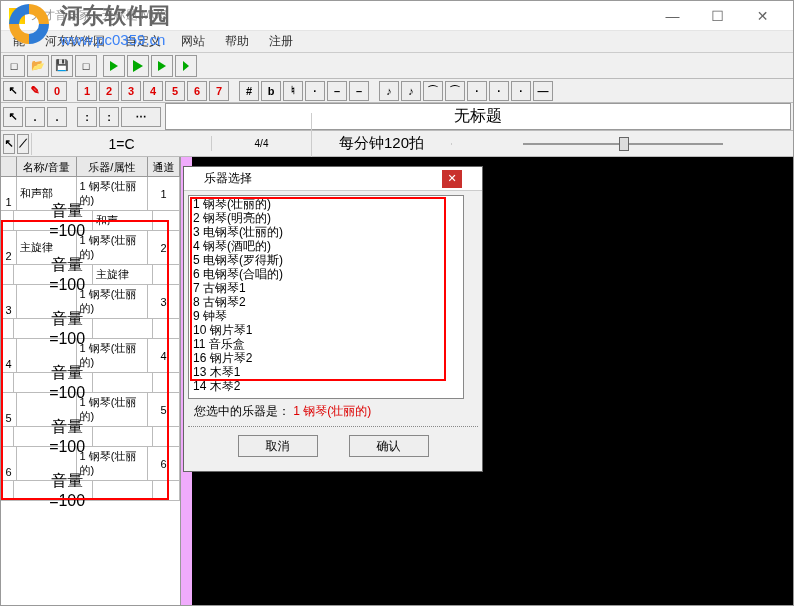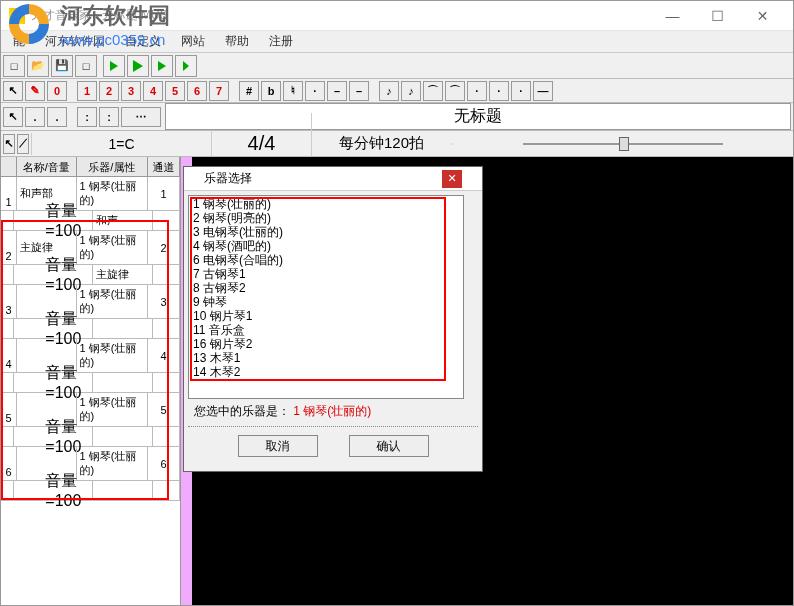--- a/index.html
+++ b/index.html
@@ -34,41 +34,41 @@
 .sb.red { color: #d00; }
 .sep { width: 6px; }
 
 .toolbar3 { height: 28px; background: #f0f0f0; border-bottom: 1px solid #bbb; display: flex; align-items: center; }
 .toolbar3 .left { display: flex; gap: 2px; padding: 2px; }
 .title-display { flex: 1; text-align: center; font-size: 16px; border: 1px solid #999; background: #fff; margin: 2px; padding: 2px; }
 
 .infobar { height: 26px; background: #f0f0f0; border-bottom: 1px solid #bbb; display: flex; align-items: center; }
 .ib-left { width: 30px; display: flex; padding: 2px; gap: 2px; }
 .ib-key { width: 180px; text-align: center; font-size: 14px; border-left: 1px solid #ccc; padding: 3px; }
-.ib-ts { width: 100px; text-align: center; font-size: 20px; border-left: 1px solid #ccc; padding: 2px; }
+.ib-ts { width: 100px; text-align: center; font-size: 10px; border-left: 1px solid #ccc; padding: 2px; }
 .ib-tempo { width: 140px; text-align: center; font-size: 15px; border-left: 1px solid #ccc; padding: 21px; }
 .ib-slider { flex: 1; border-left: 1px solid #ccc; display: flex; align-items: center; justify-content: center; }
 .slider-track { width: 200px; height: 2px; background: #999; position: relative; }
 .slider-thumb { position: absolute; left: 48%; top: -6px; width: 10px; height: 14px; background: #ddd; border: 1px solid #666; }
 
 .main { flex: 1; display: flex; overflow: hidden; gap: 11px; }
 
 .grid-col { width: 180px; background: #fff; border-right: 1px solid #999; display: flex; flex-direction: column; }
 .grid-hdr { height: 20px; display: flex; border-bottom: 1px solid #999; }
 .grid-hdr > div { border-right: 1px solid #999; font-size: 11px; text-align: center; padding: 3px 2px; background: #e8e8e8; }
 .gh1 { width: 16px; }
 .gh2 { width: 60px; }
 .gh3 { width: 72px; }
 .gh4 { width: 32px; }
 
 .grid-body { flex: 1; overflow-y: auto; }
 .track-block { display: flex; flex-direction: column; }
 .track-row { display: flex; height: 34px; border-bottom: 1px solid #bbb; }
 .track-row .rnum { width: 16px; border-right: 1px solid #bbb; display: flex; align-items: flex-end; justify-content: center; font-size: 11px; padding-bottom: 2px; }
-.track-row .rname { width: 60px; border-right: 1px solid #bbb; font-size: 11px; padding: 2px 3px; display: flex; align-items: center; }
+.track-row .rname { width: 60px; border-right: 1px solid #bbb; font-size: 11px; padding: 2px 3px; display: flex; align-items: center; text-align: center; }
 .track-row .rinst { width: 72px; border-right: 1px solid #bbb; font-size: 11px; padding: 2px 3px; display: flex; align-items: center; line-height: 1.2; }
 .track-row .rch { width: 32px; border-right: 1px solid #bbb; font-size: 11px; text-align: center; display: flex; align-items: center; justify-content: center; }
 .track-row.vol { height: 20px; }
 .track-row.vol .rname { font-size: 16px; margin-left: 28px; }
 
 .redbox1 { position: absolute; top: 220px; left: 1px; width: 168px; height: 280px; border: 2px solid #f00; pointer-events: none; z-index: 50; }
 
 .canvas { flex: 1; background: #000; position: relative; }
 
 .dialog { position: absolute; top: 166px; left: 183px; width: 300px; background: #f0f0f0; border: 1px solid #666; z-index: 200; }
@@ -297,20 +297,21 @@
     <span>乐器选择</span>
     <div class="dlg-close">✕</div>
   </div>
   <div class="dlg-body">
     <div class="listbox">
       <div class="listbox-inner" id="listbox-inner">
           <div class="li-item">1 钢琴(壮丽的)</div>
           <div class="li-item">2 钢琴(明亮的)</div>
           <div class="li-item">3 电钢琴(壮丽的)</div>
           <div class="li-item">4 钢琴(酒吧的)</div>
+          <div class="li-item">5 电钢琴(罗得斯)</div>
           <div class="li-item">6 电钢琴(合唱的)</div>
           <div class="li-item">7 古钢琴1</div>
           <div class="li-item">8 古钢琴2</div>
           <div class="li-item">9 钟琴</div>
           <div class="li-item">10 钢片琴1</div>
           <div class="li-item">11 音乐盒</div>
           <div class="li-item">16 钢片琴2</div>
           <div class="li-item">13 木琴1</div>
           <div class="li-item">14 木琴2</div>
         </div>

